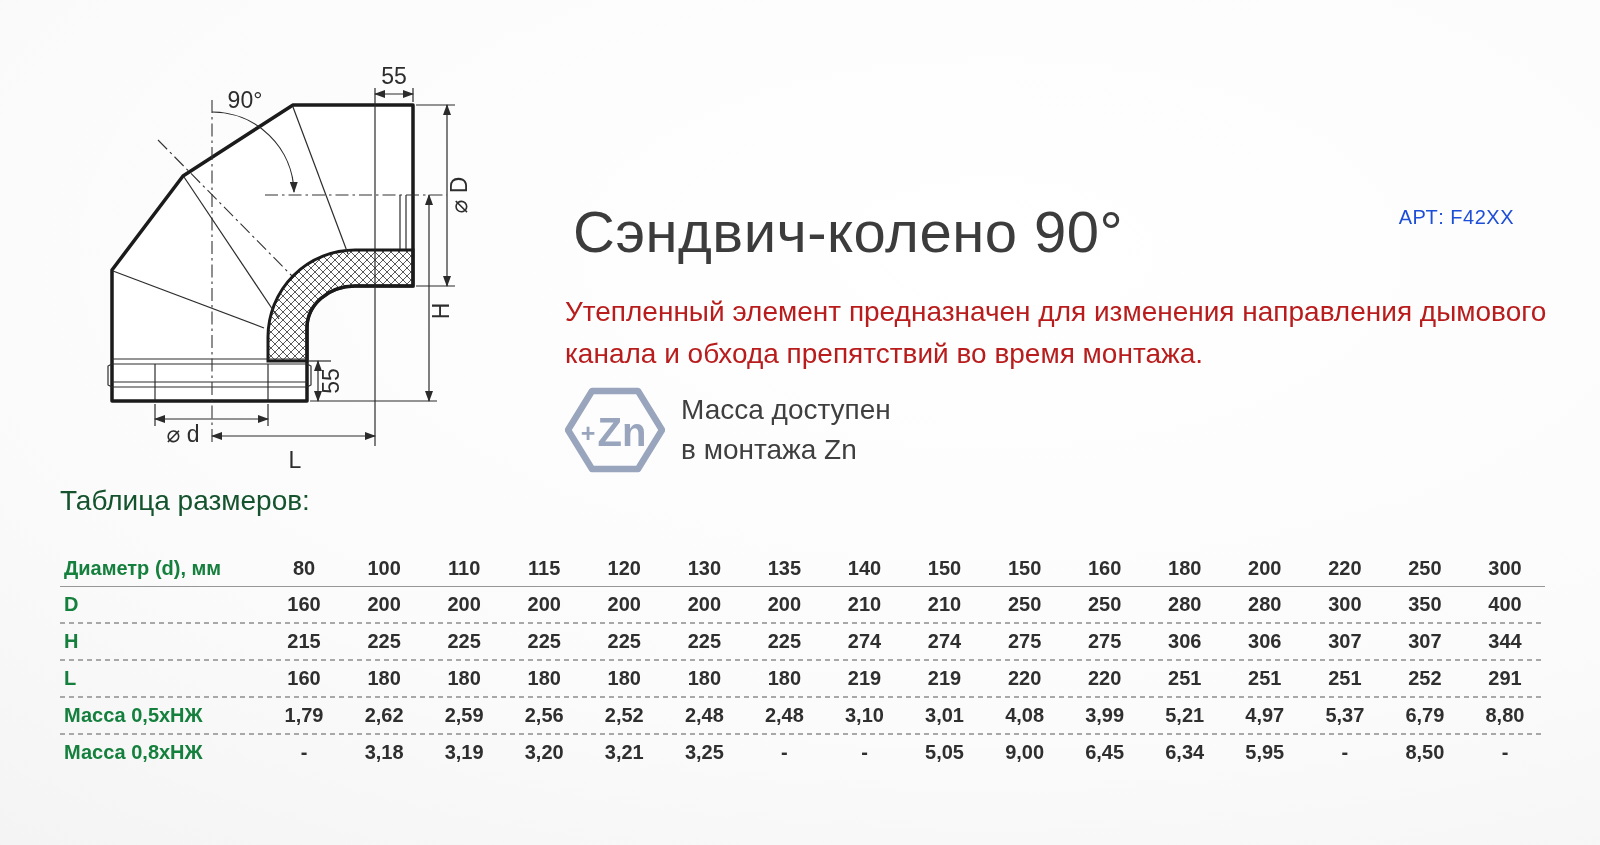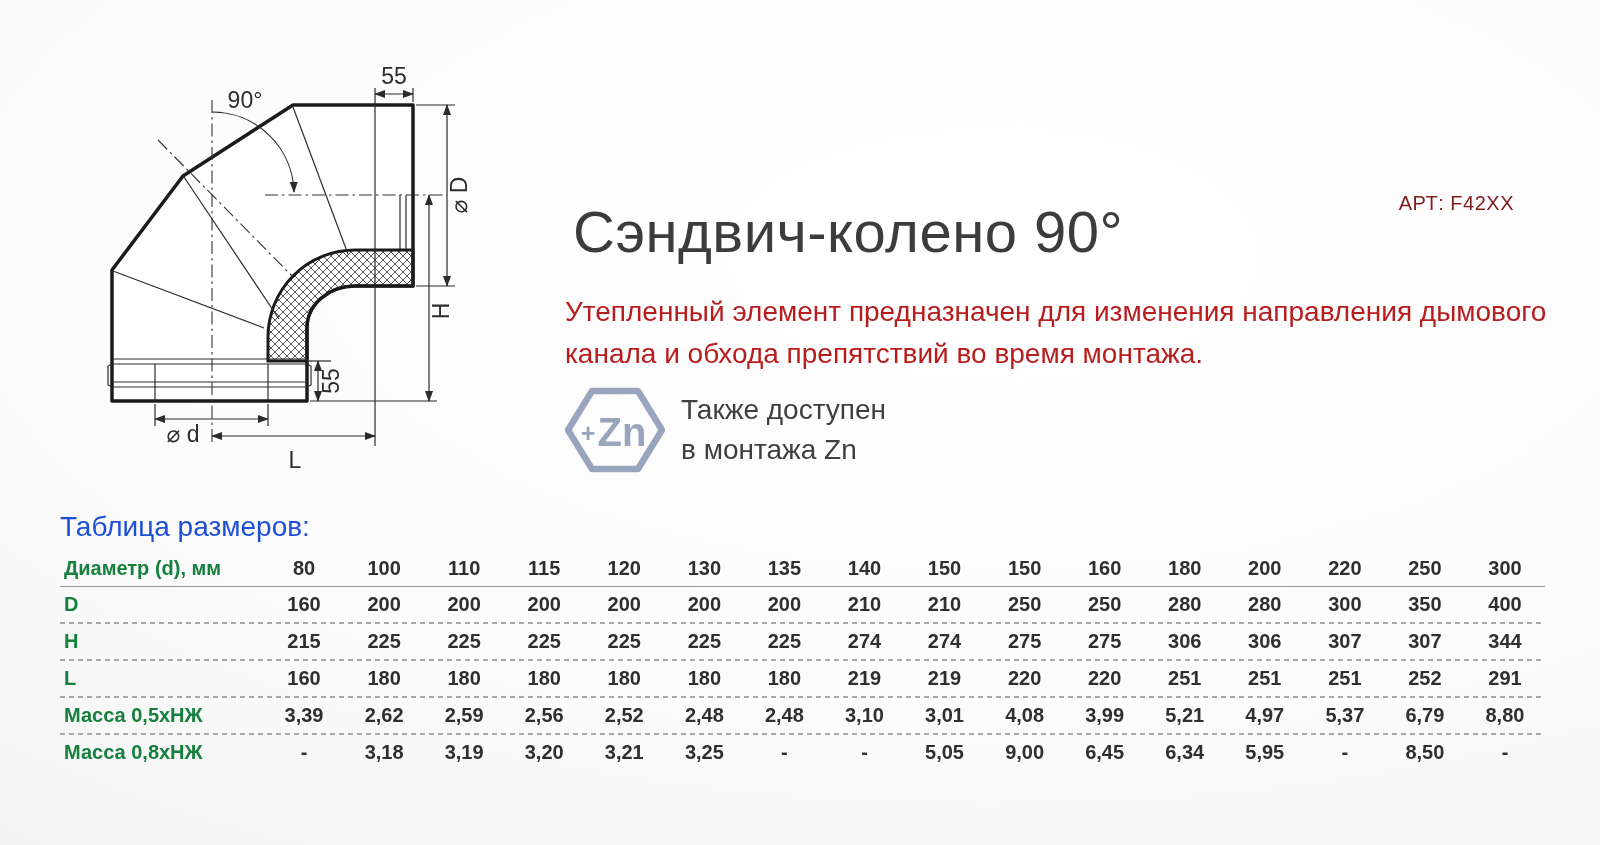--- a/index.html
+++ b/index.html
@@ -8,27 +8,27 @@
     font-family:"Liberation Sans","DejaVu Sans",sans-serif;
     background:radial-gradient(140% 125% at 62% 30%, #ffffff 0%, #fbfbfb 45%, #ececec 100%);
     color:#333;
   }
   .abs{position:absolute;}
   
   #drawing{left:55px;top:28px;width:500px;height:462px;}
   .dimtxt{fill:#2d2d2d;font-family:"Liberation Sans","DejaVu Sans",sans-serif;font-size:23px;}
   
   #title{left:565px;top:190px;font-size:58px;font-weight:300;color:#3c3c3c;letter-spacing:.5px;}
-  #article{right:86px;top:192px;font-size:20px;color:#7f1d1d;letter-spacing:.5px;}
+  #article{right:86px;top:206px;font-size:20px;color:#1d4ed8;letter-spacing:.5px;}
   #description{left:565px;top:291px;width:1010px;font-size:28px;line-height:1.5;color:#b91c1c;}
   #zn-block{left:565px;top:384px;display:flex;align-items:center;gap:16px;}
   #zn-note{font-size:28px;line-height:1.42;color:#3f3f3f;}
   .zn-text{font-weight:700;font-family:"Liberation Sans","DejaVu Sans",sans-serif;}
   
-  #table-caption{left:60px;top:511px;font-size:28px;color:#1d4ed8;}
+  #table-caption{left:60px;top:485px;font-size:28px;color:#14532d;}
   #size-table{left:60px;top:551px;width:1485px;}
   .trow{display:flex;align-items:center;height:35px;}
   .tlabel{width:200px;font-weight:700;font-size:20px;color:#15803d;padding-left:4px;white-space:nowrap;}
   .tcell{flex:1;text-align:center;font-weight:700;font-size:20px;color:#2f2f2f;}
   .divider-solid{height:1px;background:#979797;}
   .divider-dashed{height:2px;background:repeating-linear-gradient(90deg,#a8a8a8 0 5px,transparent 5px 9px);}
 </style>
 </head>
 <body>
 
@@ -109,21 +109,21 @@
 <div id="article" class="abs">АРТ: F42XX</div>
 <div id="description" class="abs">Утепленный элемент предназначен для изменения направления дымового канала и обхода препятствий во время монтажа.</div>
 
 <div id="zn-block" class="abs">
   <svg width="100" height="92" viewBox="0 0 100 92">
     <polygon points="3,46 27,7 73,7 97,46 73,85 27,85" fill="none" stroke-width="6.5" stroke-linejoin="round" stroke="#99a5bd"></polygon>
     <text class="zn-text" x="23" y="58" text-anchor="middle" font-size="25" fill="#99a5bd">+</text>
     <text class="zn-text" x="57" y="62" text-anchor="middle" font-size="40" fill="#99a5bd">Zn</text>
   </svg>
   <div id="zn-note">
-    <div>Также доступен</div>
+    <div>Масса доступен</div>
     <div>в монтажа Zn</div>
   </div>
 </div>
 
 <div id="table-caption" class="abs">Таблица размеров:</div>
 <div id="size-table" class="abs">
     <div class="trow">
       <div class="tlabel">Диаметр (d), мм</div>
       <div class="tcell">80</div>
       <div class="tcell">100</div>
@@ -198,21 +198,21 @@
       <div class="tcell">220</div>
       <div class="tcell">251</div>
       <div class="tcell">251</div>
       <div class="tcell">251</div>
       <div class="tcell">252</div>
       <div class="tcell">291</div>
     </div>
     <div class="divider-dashed"></div>
     <div class="trow">
       <div class="tlabel">Масса 0,5хНЖ</div>
-      <div class="tcell">3,39</div>
+      <div class="tcell">1,79</div>
       <div class="tcell">2,62</div>
       <div class="tcell">2,59</div>
       <div class="tcell">2,56</div>
       <div class="tcell">2,52</div>
       <div class="tcell">2,48</div>
       <div class="tcell">2,48</div>
       <div class="tcell">3,10</div>
       <div class="tcell">3,01</div>
       <div class="tcell">4,08</div>
       <div class="tcell">3,99</div>

